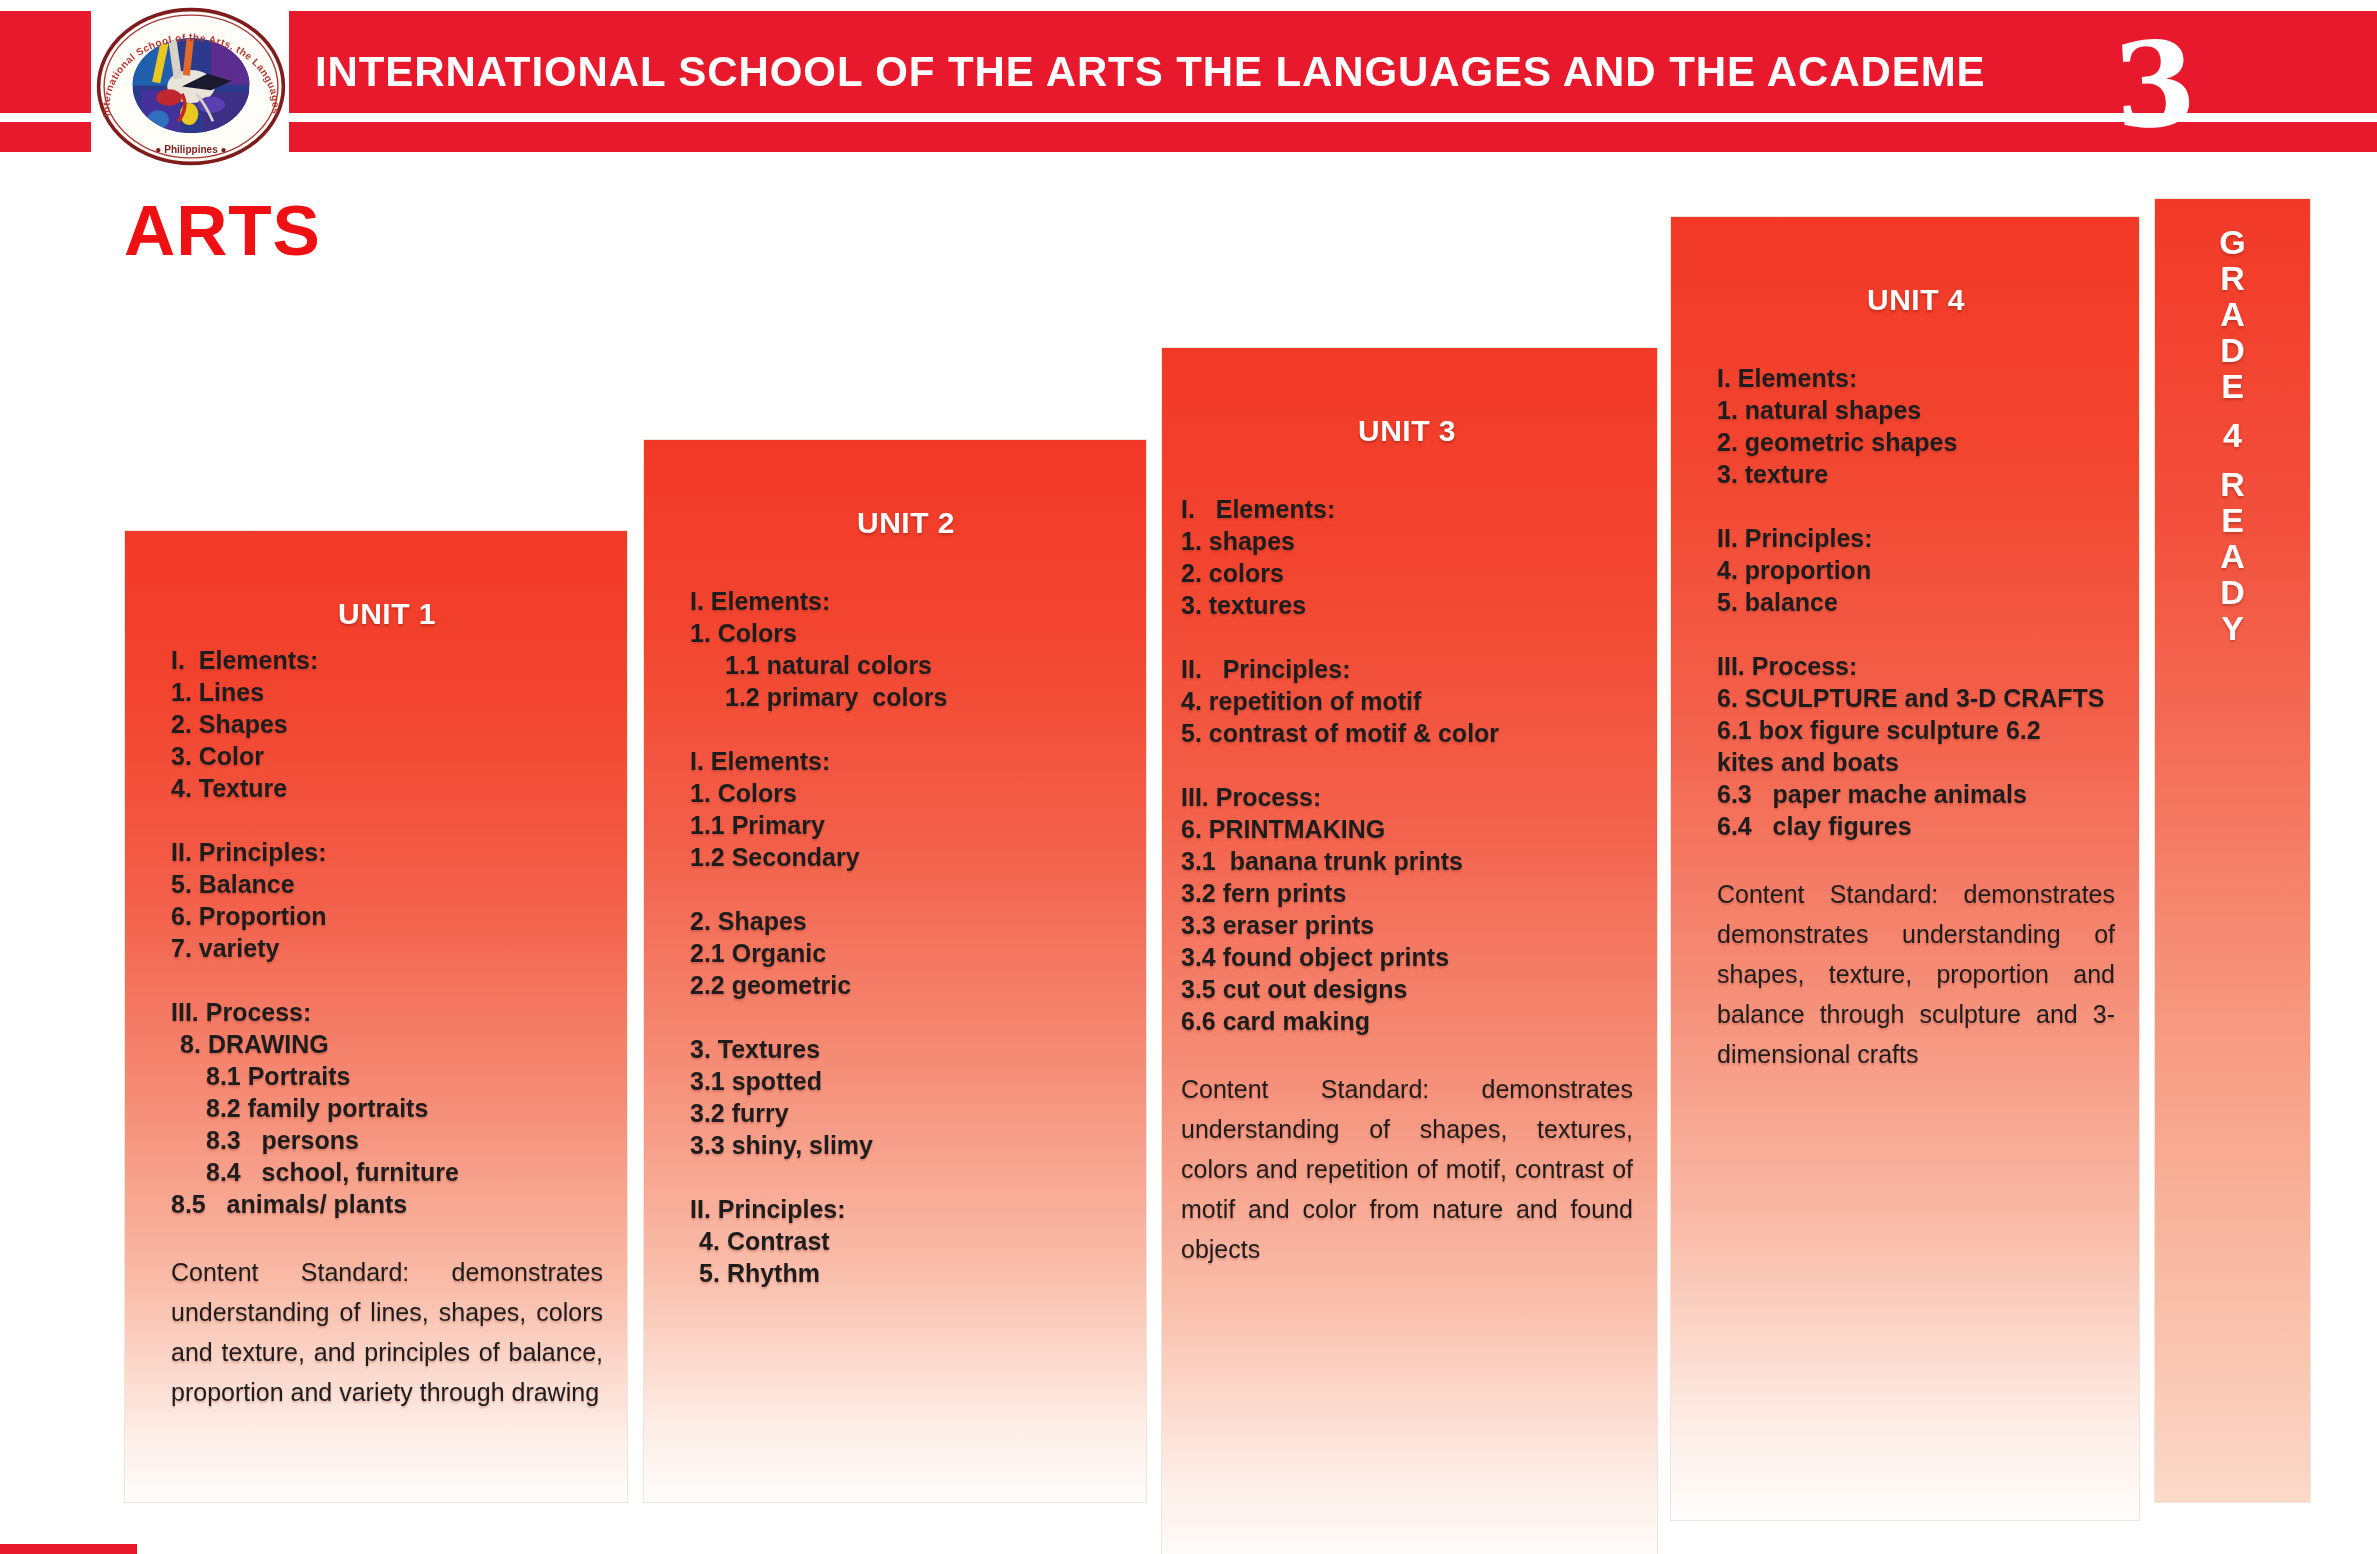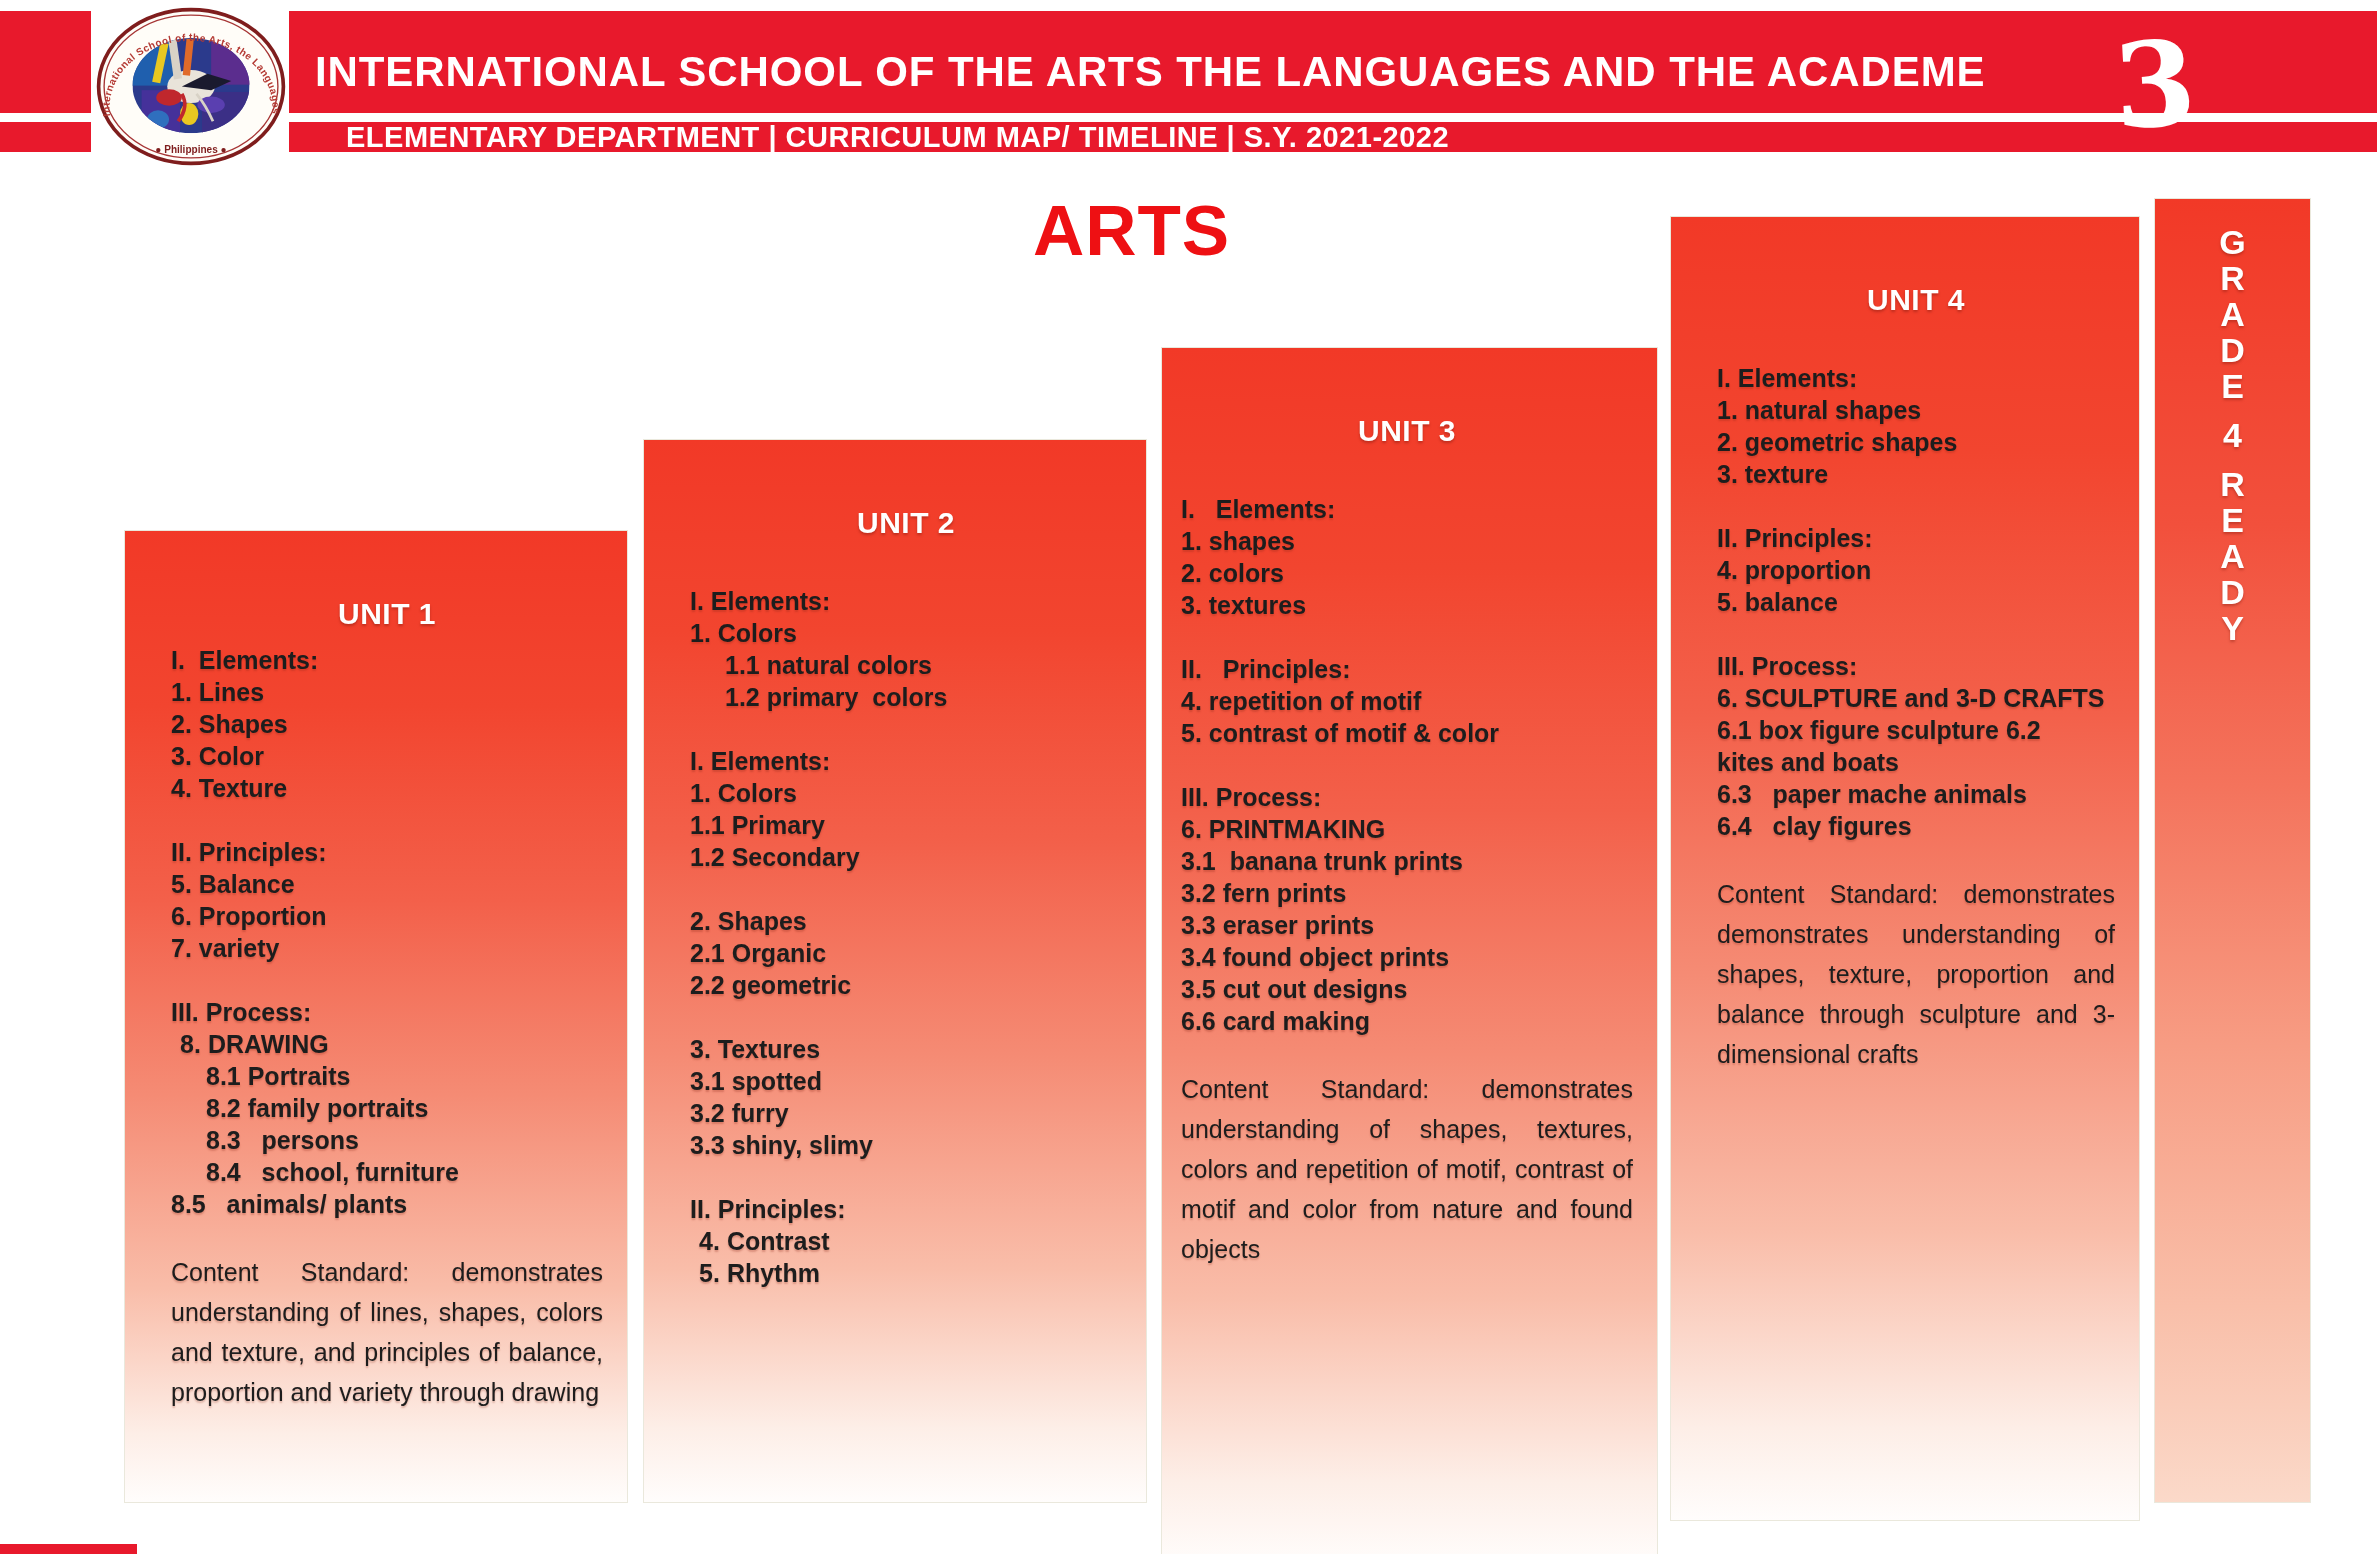--- a/index.html
+++ b/index.html
@@ -21,21 +21,21 @@
     position:absolute;left:346px;top:122px;height:30px;line-height:31px;z-index:3;
     color:#ffffff;font-weight:bold;font-size:29px;letter-spacing:0.5px;white-space:nowrap;
   }
   #page-number{
     position:absolute;left:2114px;top:27.4px;width:82px;text-align:center;z-index:4;
     font-family:"DejaVu Serif",serif;font-weight:bold;font-size:117px;line-height:117px;
     color:#ffffff;transform:rotate(-3deg);
   }
   
   #arts-title{
-    position:absolute;left:124px;top:190px;width:2015px;text-align:center;
+    position:absolute;left:124px;top:190px;width:2015px;
     font-size:71px;font-weight:bold;color:#ee1013;letter-spacing:0.9px;
   }
   
   .col{
     position:absolute;box-sizing:border-box;overflow:hidden;
     border:1.8px solid #eae8dc;
     background:linear-gradient(180deg,#f23927 0%,#f2452f 18%,#f3604a 38%,#f58b74 58%,#f9bda9 78%,#fdeee7 93%,#fffdfc 100%);
     padding:0 24px 0 46px;
   }
   #col-unit-1{left:124px;top:530px;width:504px;height:973px;}
@@ -106,21 +106,20 @@
       <path d="M112 96 q10 12 18 30" stroke="#d8d2c6" stroke-width="3" fill="none"></path>
     </g>
     <path id="arc-top" d="M 18 122 A 89 73 0 1 1 194 122" fill="none"></path>
     <text font-size="11" font-weight="bold" fill="#b43a34" letter-spacing="0.5">
       <textPath href="#arc-top" startOffset="2">International School of the Arts, the Languages and the Academe</textPath>
     </text>
     <text x="106" y="161" text-anchor="middle" font-size="11" font-weight="bold" fill="#7f1d1d">● Philippines ●</text>
   </svg>
 
   <div id="school-name">INTERNATIONAL SCHOOL OF THE ARTS THE LANGUAGES AND THE ACADEME</div>
-  <div id="dept-line">ELEMENTARY DEPARTMENT | CURRICULUM MAP/ TIMELINE | S.Y. 2021-2022</div>
   <div id="page-number">3</div>
 
   <div id="arts-title">ARTS</div>
 
   <div class="col" id="col-unit-1">
     <div class="col-title">UNIT 1</div>
     <div>
         <div class="ln">I. &nbsp;Elements:</div>
         <div class="ln">1. Lines</div>
         <div class="ln">2. Shapes</div>

